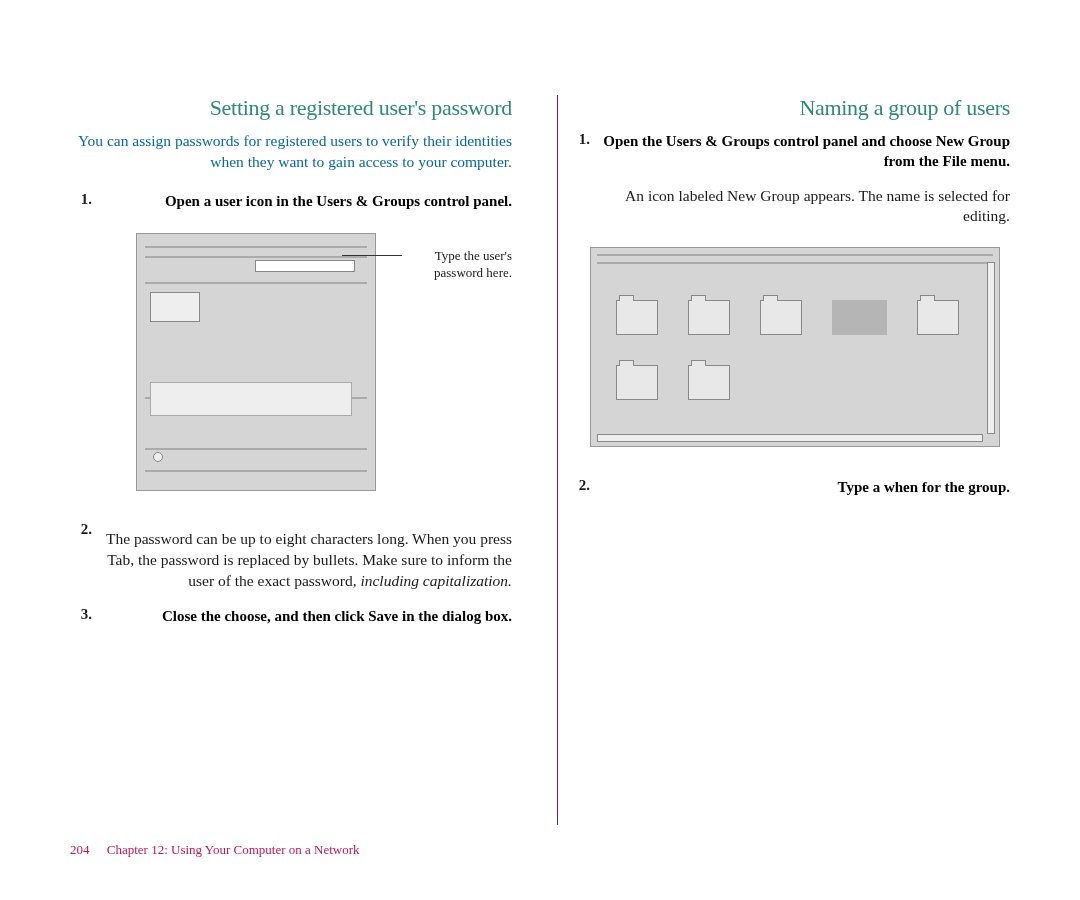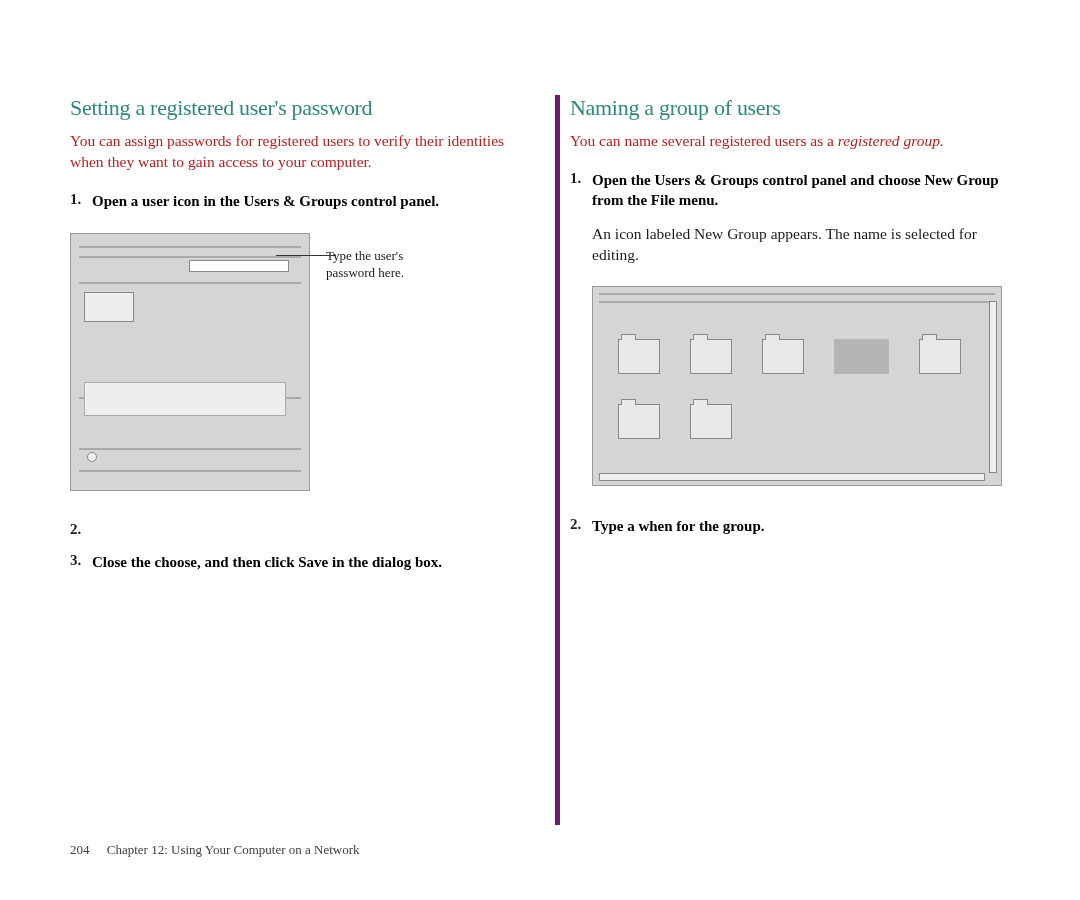--- a/index.html
+++ b/index.html
@@ -16,39 +16,40 @@
       position: relative;
     }
     .page-content {
       display: flex;
       gap: 35px;
       height: 730px;
     }
     .column {
       flex: 1;
       position: relative;
+      text-align: right;
     }
     .column-left {
       padding-right: 10px;
     }
     .column-right {
       padding-left: 10px;
-      border-left: 5px solid #701a75;
+      border-left: 1px solid #701a75;
     }
     .section-heading {
       color: #2d8a7a;
       font-size: 22px;
       font-weight: 400;
       margin-bottom: 10px;
       letter-spacing: -0.3px;
     }
     .intro-text {
       font-size: 15.5px;
       line-height: 1.35;
-      color: #b91c1c;
+      color: #0369a1;
       margin-bottom: 18px;
     }
     .intro-text .italic {
       font-style: italic;
     }
     .step-item {
       display: flex;
       margin-bottom: 14px;
     }
     .step-number {
@@ -143,21 +144,21 @@
     .sketch-box {
       position: absolute;
       border: 1px solid #888;
       background: #eee;
     }
     .footer {
       position: absolute;
       bottom: 42px;
       left: 70px;
       font-size: 13px;
-      color: #404040;
+      color: #be185d;
     }
     .footer-page {
       display: inline-block;
       margin-right: 14px;
     }
     .footer-chapter {
       display: inline-block;
     }
     .folder-icon-row {
       display: flex;
@@ -216,36 +217,36 @@
       </div>
       <div class="figure-annotation">
         <div class="annotation-line"></div>
         <div class="annotation-text">Type the user's password here.</div>
       </div>
     </div>
 
     <div class="step-item">
       <span class="step-number">2.</span>
       <div class="step-text">
+        <div class="step-body">
+          <span>The password can be up to eight characters long. When you press Tab, the password is replaced by bullets. Make sure to inform the user of the exact password, </span><span class="italic">including capitalization.</span><span></span>
+        </div>
       </div>
     </div>
 
     <div class="step-item">
       <span class="step-number">3.</span>
       <div class="step-text">
         <span class="step-title">Close the choose, and then click Save in the dialog box.</span>
       </div>
     </div>
   </div>
 
   <div class="column column-right">
     <h2 class="section-heading">Naming a group of users</h2>
-    <p class="intro-text">
-      <span>You can name several registered users as a </span><span class="italic">registered group.</span>
-    </p>
 
     <div class="step-item">
       <span class="step-number">1.</span>
       <div class="step-text">
         <span class="step-title">Open the Users &amp; Groups control panel and choose New Group from the File menu.</span>
       </div>
     </div>
 
     <p class="after-step-text">An icon labeled New Group appears. The name is selected for editing.</p>
 

